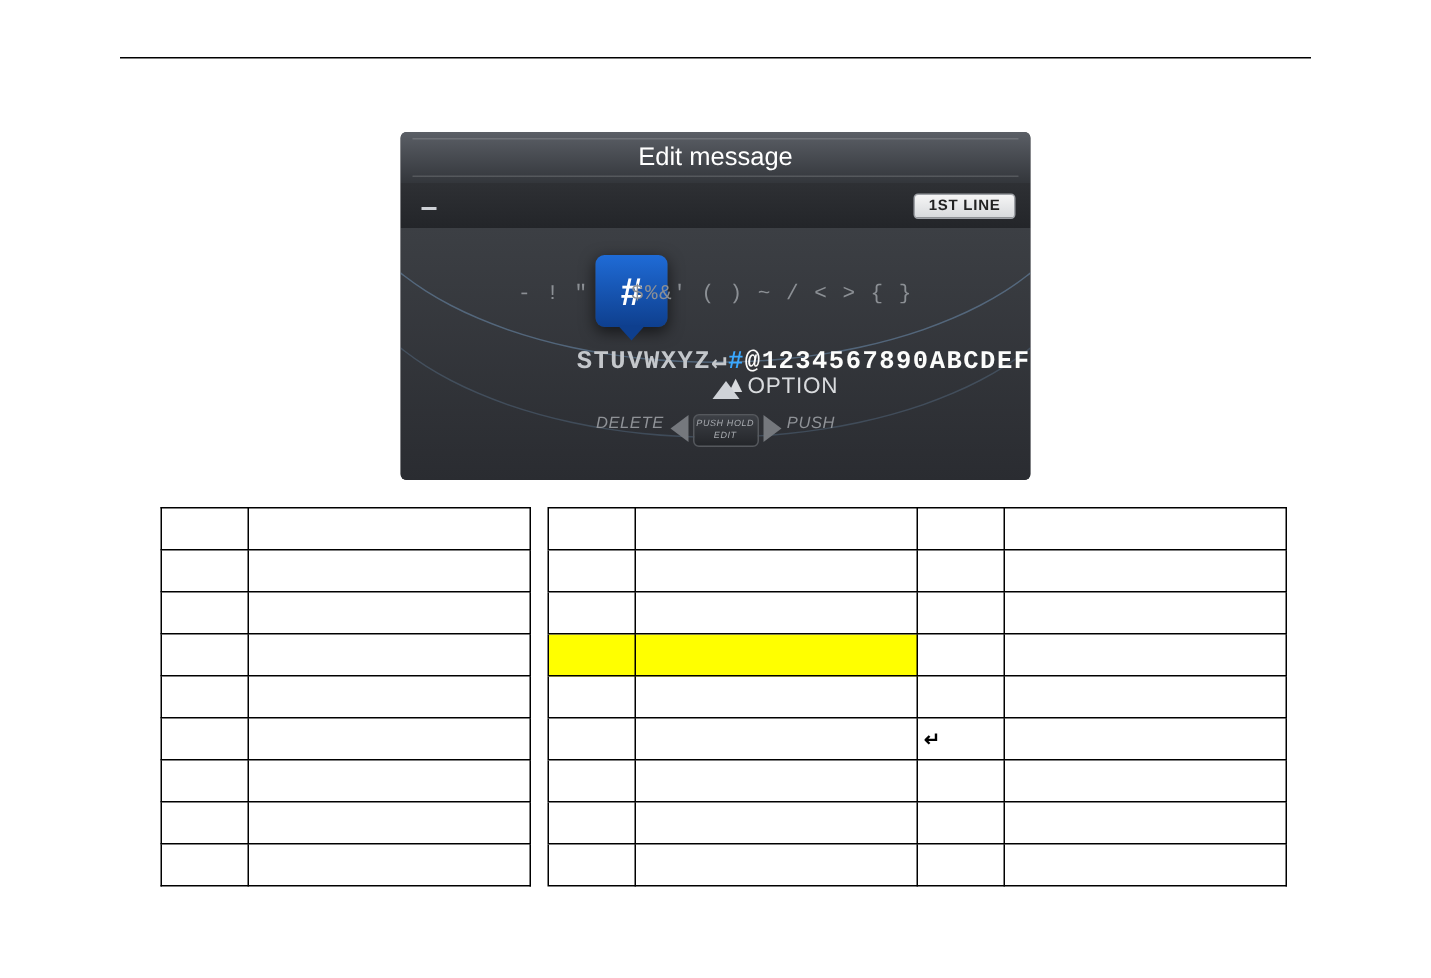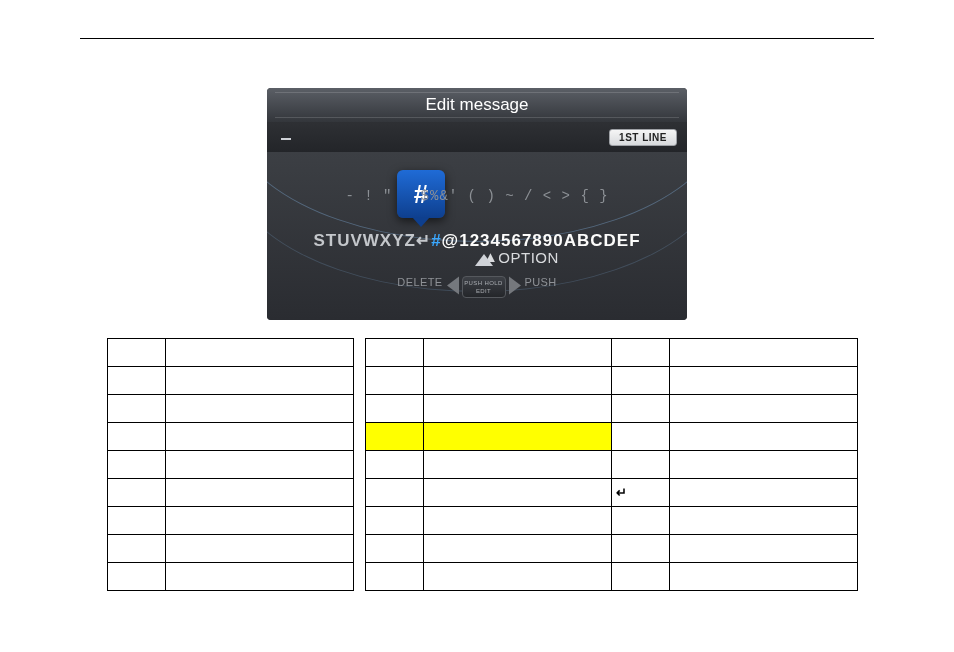--- a/index.html
+++ b/index.html
@@ -47,44 +47,44 @@
   .arc-top { position: absolute; left: -40px; right: -40px; top: -170px; height: 260px;
     border: 1px solid rgba(120,160,200,0.45); border-radius: 50%; }
   .arc-bot { position: absolute; left: -40px; right: -40px; top: -120px; height: 260px;
     border: 1px solid rgba(120,160,200,0.25); border-radius: 50%; }
   .sym-row {
     position: absolute; left: 0; right: 0; top: 36px; text-align: center;
     color: #8c9095; font-family: "Courier New", monospace; font-size: 14px; letter-spacing: 1px;
     white-space: pre;
   }
   .char-row {
-    position: absolute; left: 0; right: 0; top: 78px; text-align: center;
+    position: absolute; left: 0; right: 0; top: 78px; text-align: right;
     color: #fcfcfb; font-weight: bold; font-size: 17px; letter-spacing: 1px;
-    font-family: Liberation Sans, sans-serif;
+    font-family: Liberation Mono, monospace;
     white-space: nowrap;
   }
   .char-row .dim { color: #c4c7cb; }
   .char-row .hi-blue { color: #3aa8ff; }
   .enter-glyph { font-weight: bold; }
   .popup {
     position: absolute; left: 50%; top: 18px; transform: translateX(-80px);
     width: 48px; height: 48px;
     background: linear-gradient(#1f6bd6,#0e3f8e);
     border-radius: 6px; box-shadow: 0 3px 10px rgba(0,0,0,0.6);
     display: flex; align-items: center; justify-content: center;
     color: #fff; font-weight: bold; font-size: 26px;
   }
   .popup::after {
     content: ""; position: absolute; bottom: -9px; left: 50%; transform: translateX(-50%);
     border-left: 9px solid transparent; border-right: 9px solid transparent; border-top: 10px solid #0e3f8e;
   }
   .controls {
     position: absolute; left: 0; right: 0; top: 98px; height: 64px;
     display: flex; align-items: center; justify-content: center; gap: 0;
-    color: #8a8d92; font-size: 11px; letter-spacing: 0.4px;
+    color: #8a8d92; font-size: 11px; letter-spacing: 0.4px; font-style: italic;
   }
   .controls .lbl { padding: 0 4px; color: #8f9297; }
   .dpad { width: 74px; height: 56px; position: relative; }
   .dpad .tri { position: absolute; width: 0; height: 0; }
   .dpad .up { left: 50%; top: 0; transform: translateX(-50%);
     border-left: 9px solid transparent; border-right: 9px solid transparent; border-bottom: 12px solid #cfd2d7; }
   .dpad .left { left: 0; top: 50%; transform: translateY(-30%);
     border-top: 9px solid transparent; border-bottom: 9px solid transparent; border-right: 12px solid #75787d; }
   .dpad .right { right: 0; top: 50%; transform: translateY(-30%);
     border-top: 9px solid transparent; border-bottom: 9px solid transparent; border-left: 12px solid #75787d; }

